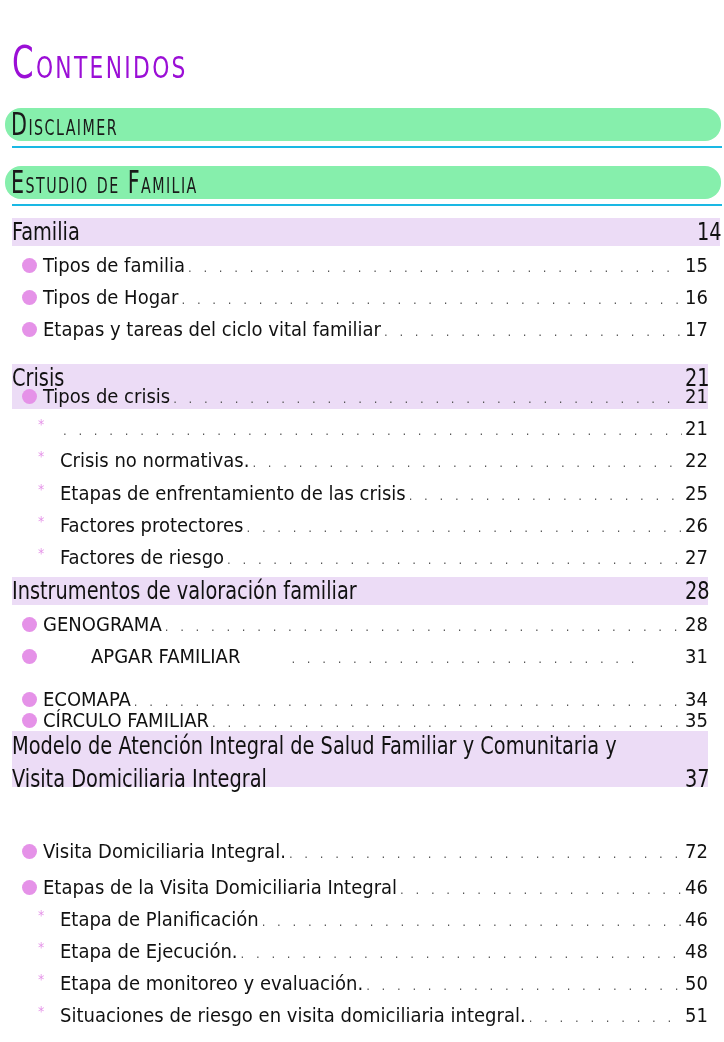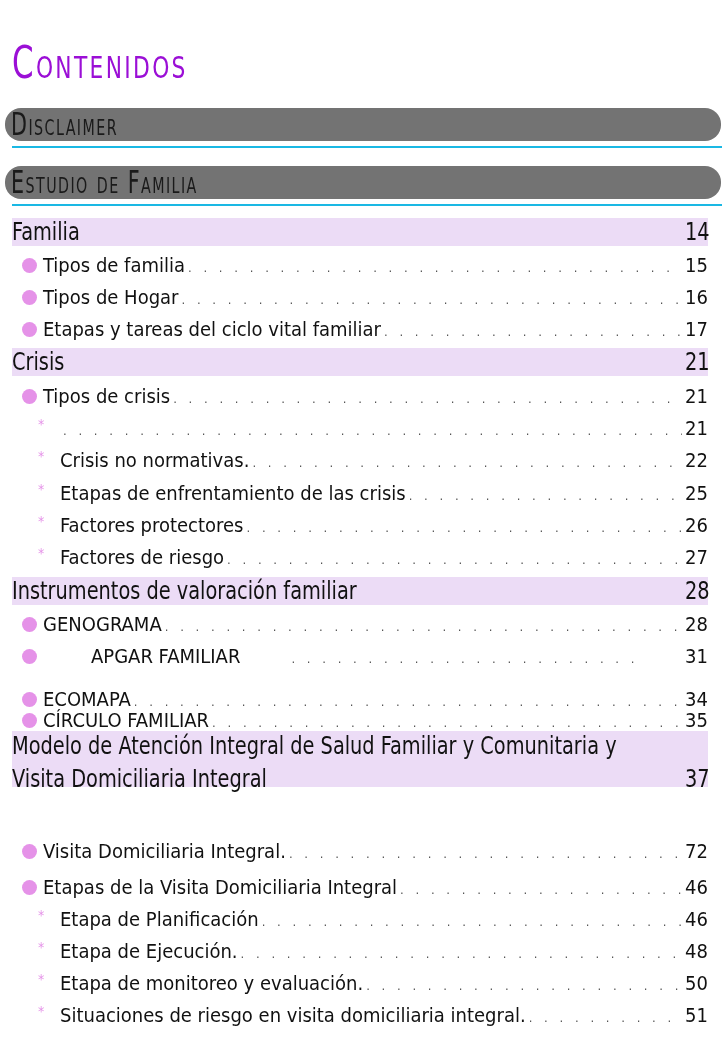--- a/index.html
+++ b/index.html
@@ -11,21 +11,21 @@
   .title {
     position: absolute; left: 12px; top: 38px;
     font-family: "DejaVu Sans Condensed", "DejaVu Sans", sans-serif;
     font-size: 44px; line-height: 50px; color: #9b0fd6;
     font-variant: small-caps; letter-spacing: 3px;
     transform: scaleX(0.78); transform-origin: left center;
     font-weight: normal;
   }
   .chapter {
     position: absolute; left: 5px; width: 716px; height: 33px;
-    background: #737373; border-radius: 16px;
+    background: #86efac; border-radius: 16px;
   }
   .chapter .label {
     position: absolute; left: 6px; top: -4px;
     font-size: 32px; line-height: 40px; color: #1a1a1a;
     font-variant: small-caps; letter-spacing: 2px;
     transform: scaleX(0.72); transform-origin: left center;
     white-space: nowrap;
   }
   .chapter-rule {
     position: absolute; left: 12px; width: 710px; height: 2px;
@@ -77,21 +77,21 @@
 <div class="chapter" style="top:108px;">
   <span class="label">Disclaimer</span>
 </div>
 <div class="chapter-rule" style="top:146px;"></div>
 
 <div class="chapter" style="top:166px;">
   <span class="label">Estudio de Familia</span>
 </div>
 <div class="chapter-rule" style="top:204px;"></div>
 
-<div class="section" style="top:218px;height:28px;">
+<div class="section" style="top:218px;height:28px;padding-left:12px;">
   <span class="label" style="top:-1px;">Familia</span>
   <span class="page" style="top:-1px;">14</span>
 </div>
 <div class="entry" style="top:250px;">
   <span class="bullet"></span>
   <span class="text">Tipos de familia</span>
   <span class="leader">. . . . . . . . . . . . . . . . . . . . . . . . . . . . . . . . . . . . . . . . . . . . . . . . . . . . . . . . . . . . . . . . . . . . . . . . . . .</span>
   <span class="page">15</span>
 </div>
 <div class="entry" style="top:282px;">
@@ -100,21 +100,21 @@
   <span class="leader">. . . . . . . . . . . . . . . . . . . . . . . . . . . . . . . . . . . . . . . . . . . . . . . . . . . . . . . . . . . . . . . . . . . . . . . . . . .</span>
   <span class="page">16</span>
 </div>
 <div class="entry" style="top:314px;">
   <span class="bullet"></span>
   <span class="text">Etapas y tareas del ciclo vital familiar</span>
   <span class="leader">. . . . . . . . . . . . . . . . . . . . . . . . . . . . . . . . . . . . . . . . . . . . . . . . . . . . . . . . . . . . . . . . . . . . . . . . . . .</span>
   <span class="page">17</span>
 </div>
 
-<div class="section" style="top:348px;height:28px;">
+<div class="section" style="top:364px;height:45px;">
   <span class="label" style="top:-1px;">Crisis</span>
   <span class="page" style="top:-1px;">21</span>
 </div>
 <div class="entry" style="top:381px;">
   <span class="bullet"></span>
   <span class="text">Tipos de crisis</span>
   <span class="leader">. . . . . . . . . . . . . . . . . . . . . . . . . . . . . . . . . . . . . . . . . . . . . . . . . . . . . . . . . . . . . . . . . . . . . . . . . . .</span>
   <span class="page">21</span>
 </div>
 <div class="entry sub" style="top:413px;">

